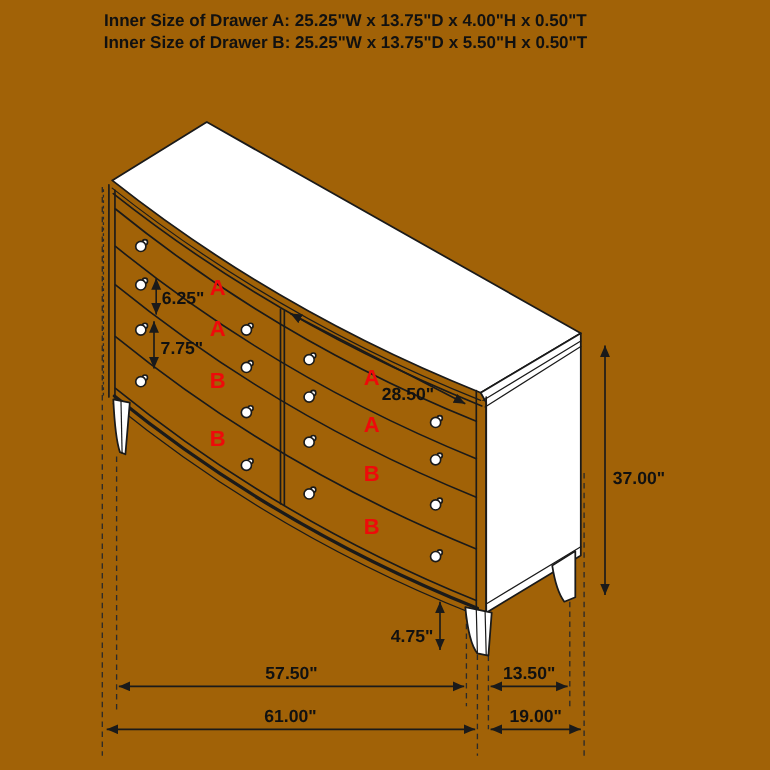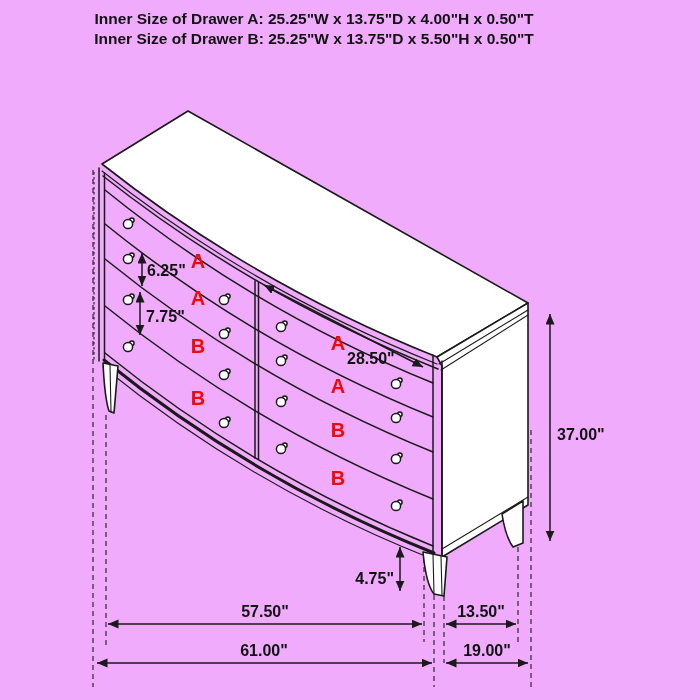--- a/index.html
+++ b/index.html
@@ -1,16 +1,16 @@
 <!DOCTYPE html>
 <html><head>
 <meta charset="utf-8">
 <style>
   html,body{margin:0;padding:0;background:#ffffff;}
-  .stage{width:700px;height:700px;position:relative;background:#f0abfc;overflow:hidden;}
+  .stage{width:700px;height:700px;position:relative;background:#a16207;overflow:hidden;}
   svg{display:block;}
   text{font-family:"Liberation Sans","DejaVu Sans",sans-serif;}
   .hdr{font-size:15.5px;font-weight:bold;fill:#111111;}
   .dim{font-size:16px;font-weight:bold;fill:#111111;}
   .red{font-size:20px;font-weight:bold;fill:#ee0a0a;}
   .ln{stroke:#1a1a1a;stroke-width:1.5;fill:none;stroke-linecap:round;stroke-linejoin:round;}
   .lnthick{stroke:#1a1a1a;stroke-width:3;fill:none;stroke-linecap:round;}
   .lnthin{stroke:#1a1a1a;stroke-width:1.1;fill:none;stroke-linecap:round;}
   .face{fill:#ffffff;stroke:#1a1a1a;stroke-width:1.6;stroke-linejoin:round;}
   .dash{stroke:#2a2a2a;stroke-width:1.2;fill:none;stroke-dasharray:5 4;}

